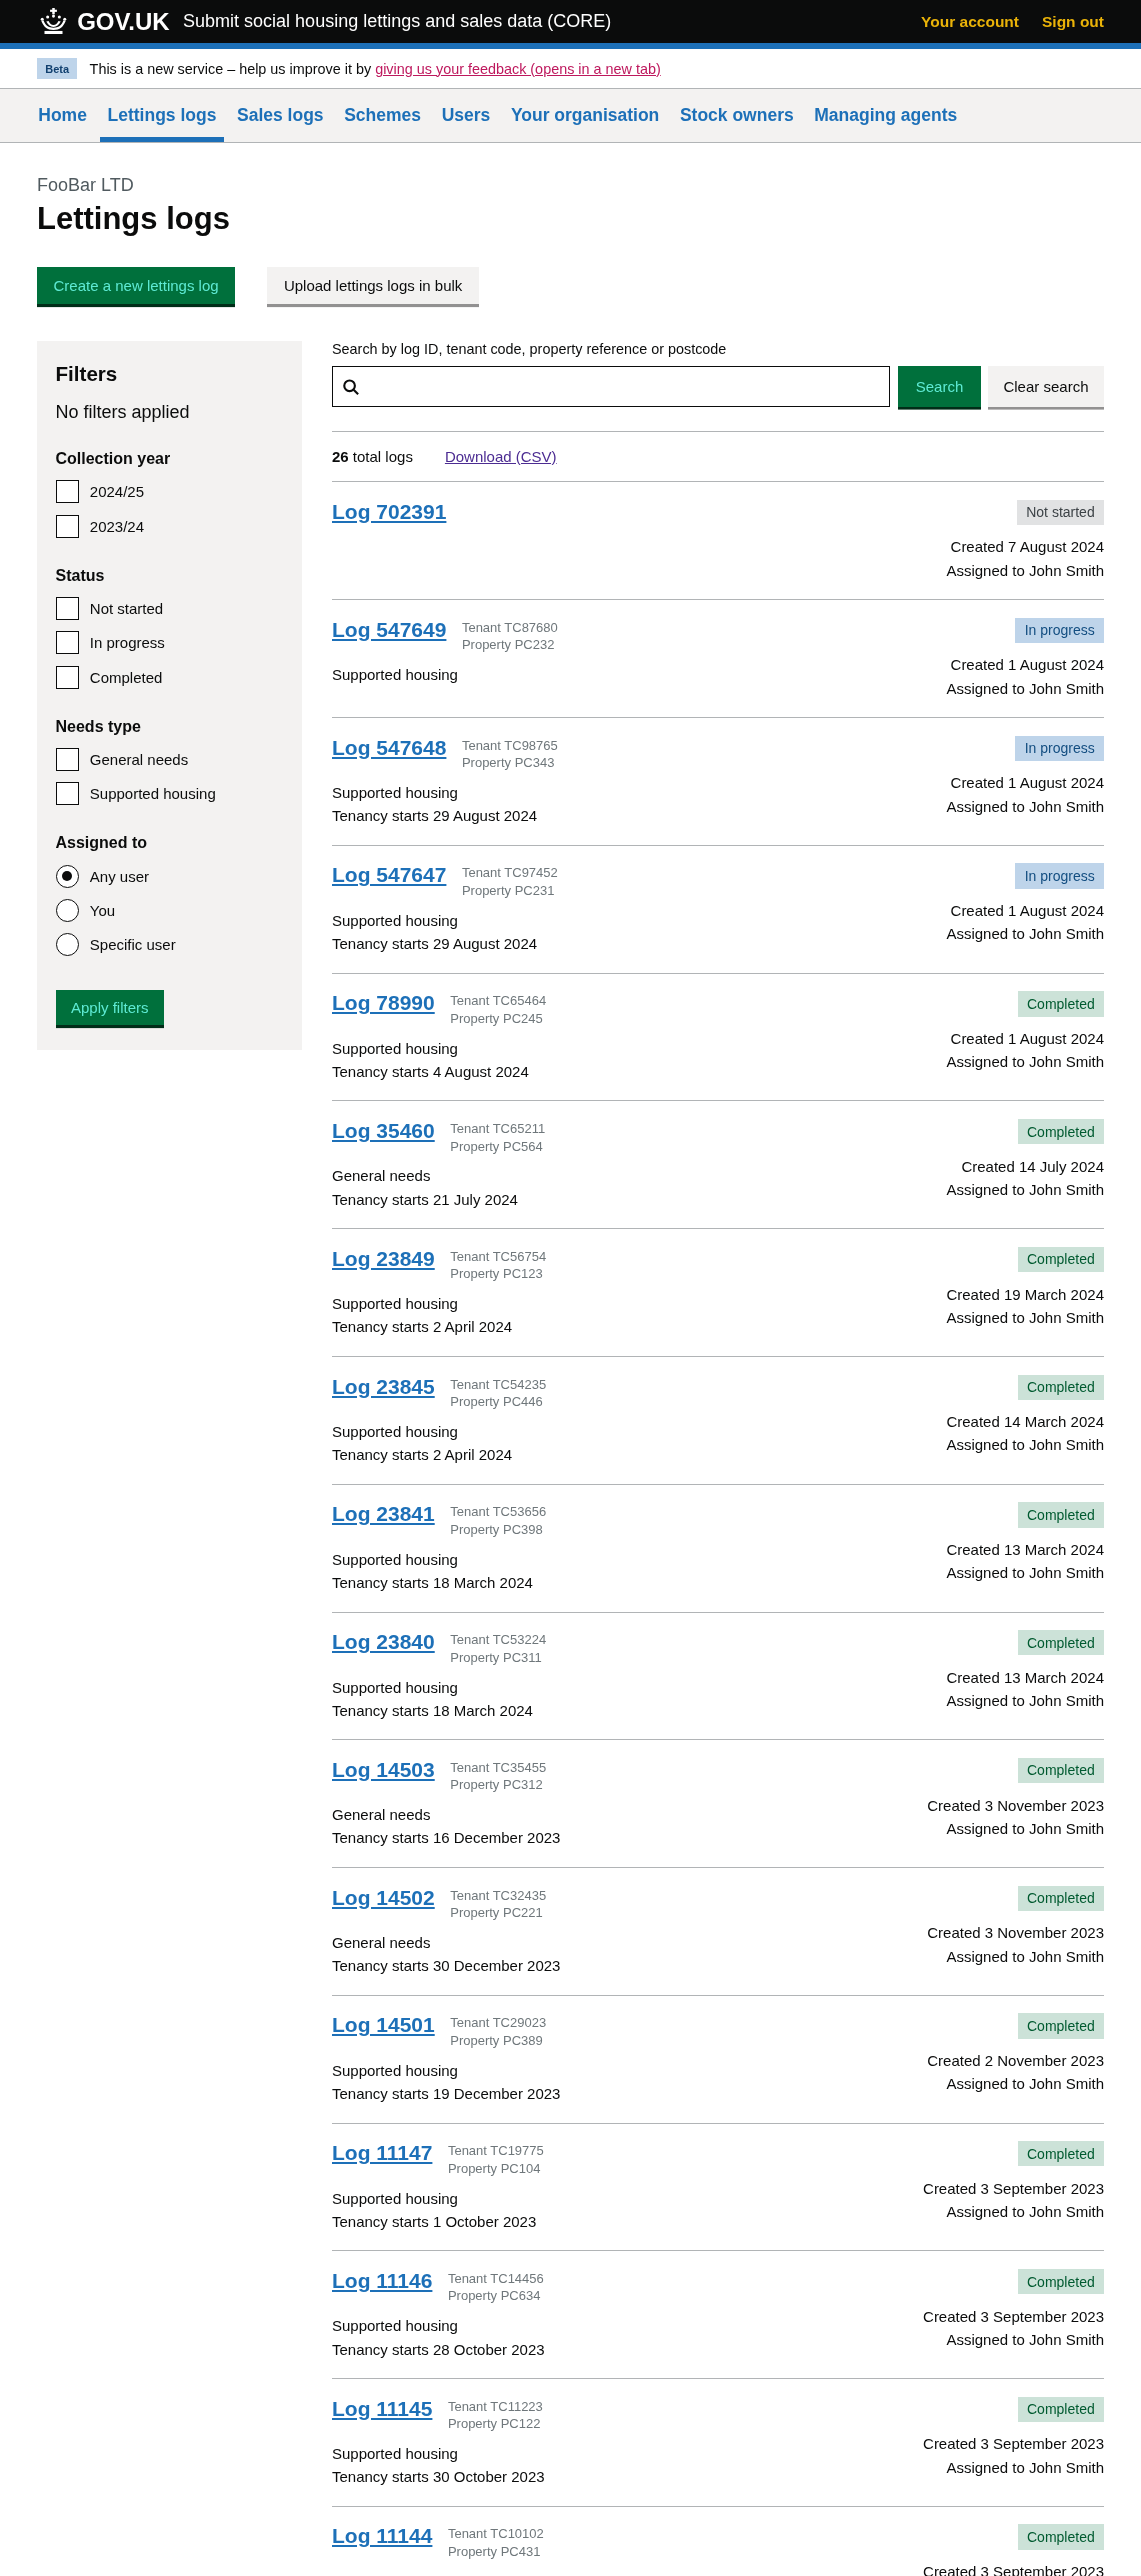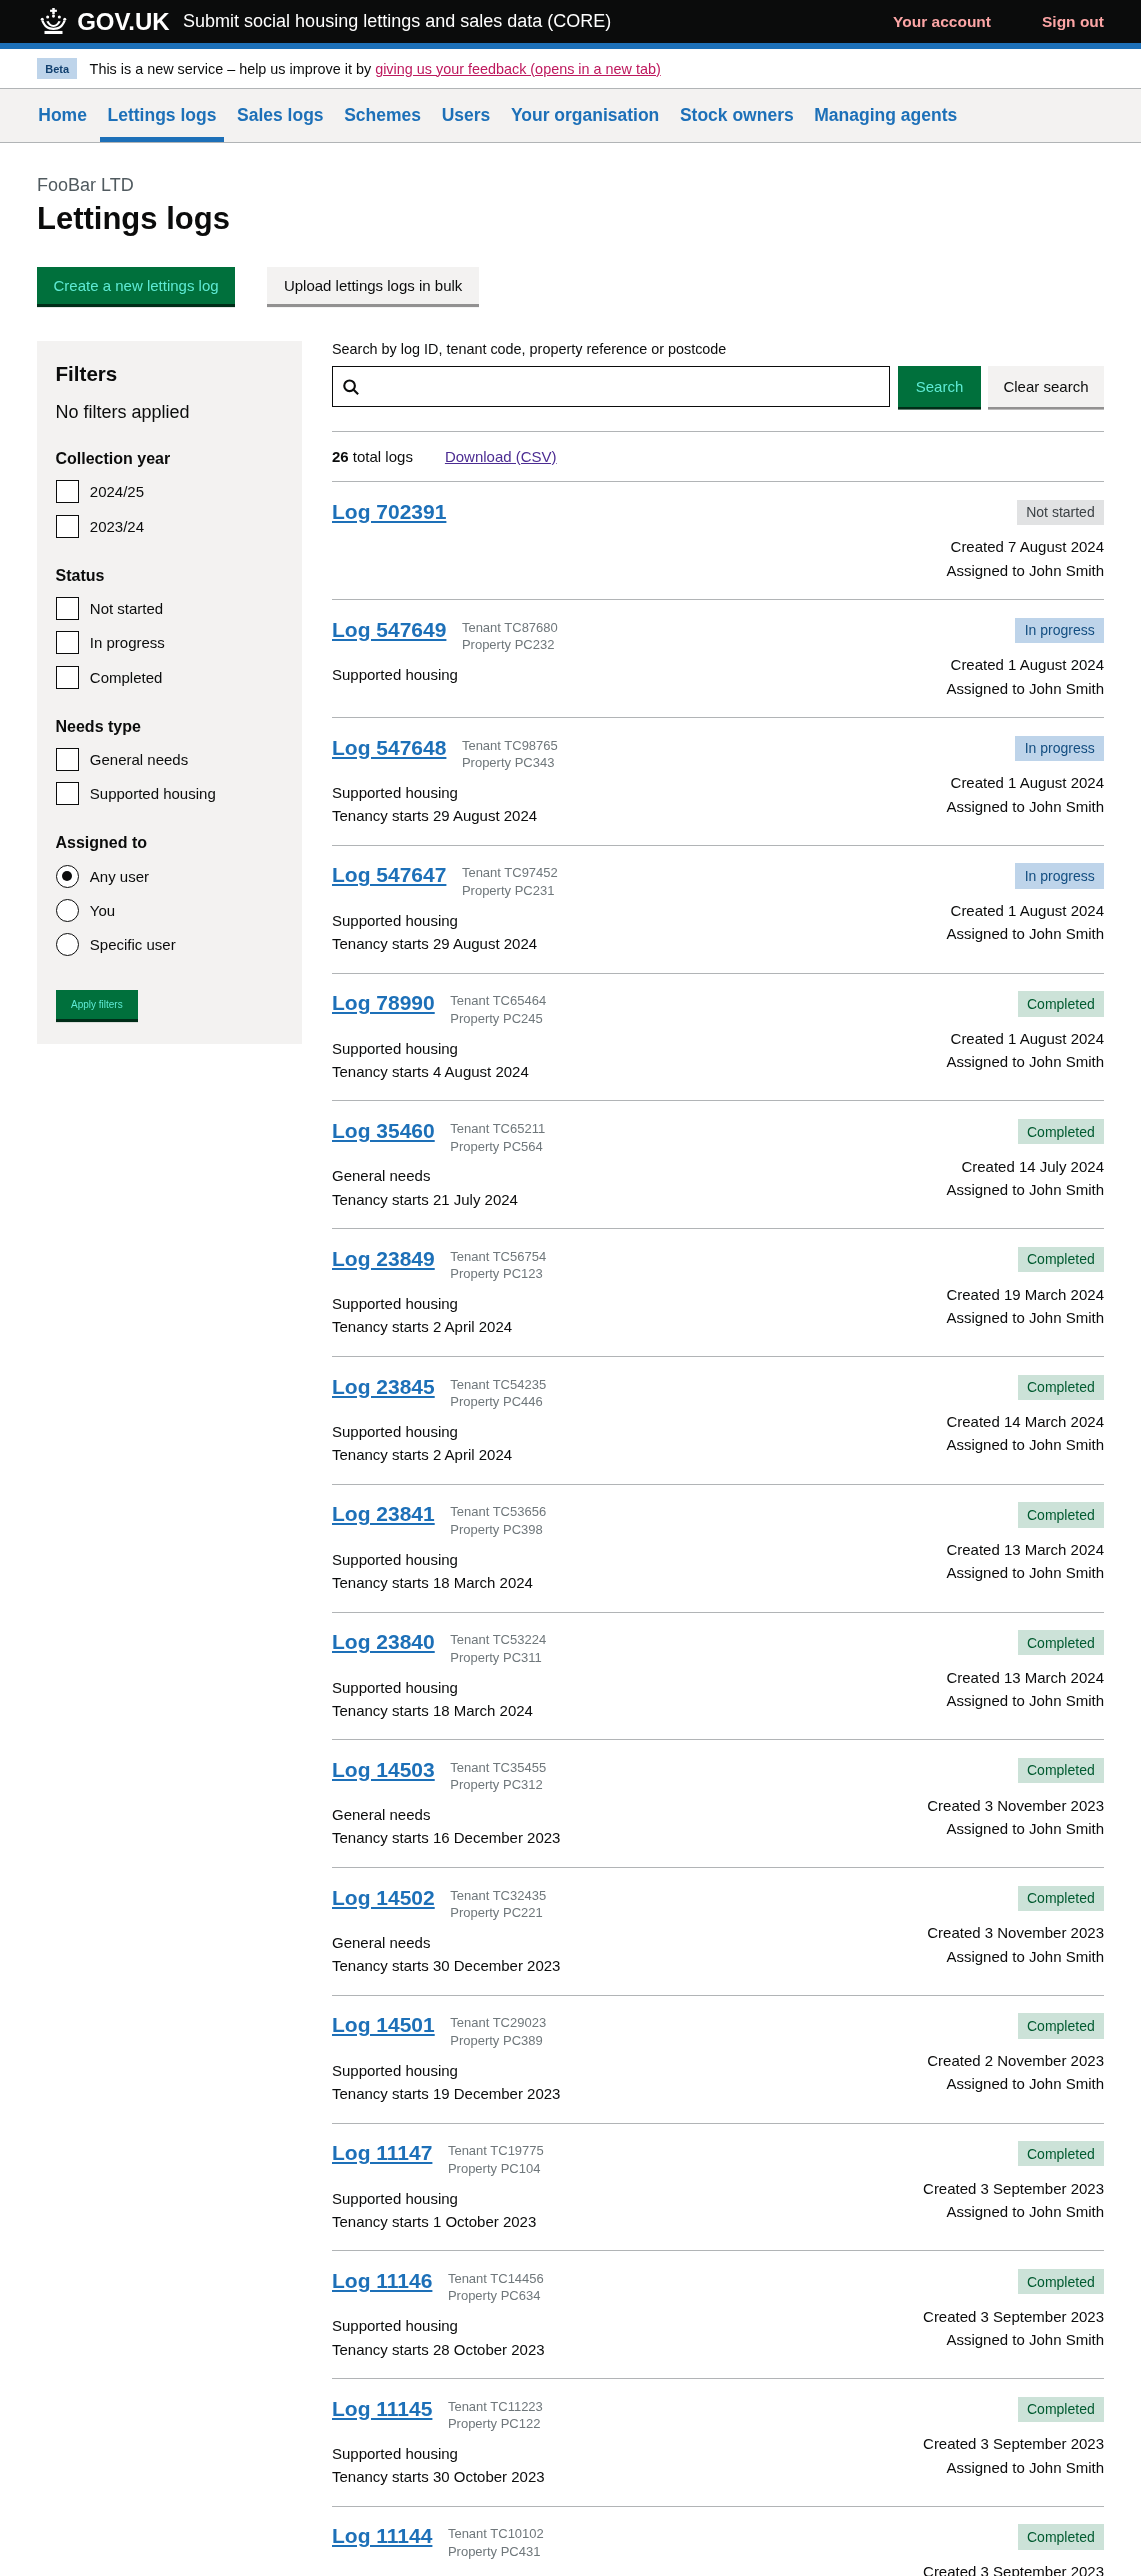--- a/index.html
+++ b/index.html
@@ -22,21 +22,21 @@
     display: flex;
     align-items: center;
     padding: 0 37px;
     border-bottom: 6.7px solid #1d70b8;
   }
   .header-left { display: flex; align-items: center; }
   .crown-icon svg { display:block; }
   .logotype { color:#fff; font-weight:bold; font-size:24px; margin-left:7.2px; letter-spacing:0; }
   .service-name { color:#fff; font-size:18px; margin-left:13.4px; }
   .header-links { margin-left:auto; display:flex; gap:23px; }
-  .header-links a { color:#fca5a5; font-size:15.5px; font-weight:bold; text-decoration:none;margin-left:28px; }
+  .header-links a { color:#eab308; font-size:15.5px; font-weight:bold; text-decoration:none; }
 
   
   .phase-banner {
     padding: 0 37px;
     height: 40px;
     display: flex;
     align-items: center;
     border-bottom: 0.5px solid #b1b4b6;
     background:#fff;
   }
@@ -93,21 +93,21 @@
     width:23px; height:23px; flex:0 0 23px;
     border:1.5px solid #0b0c0c; background:#fff;
   }
   .radio {
     width:23px; height:23px; flex:0 0 23px; border-radius:50%;
     border:1.5px solid #0b0c0c; background:#fff;
     display:flex; align-items:center; justify-content:center;
   }
   .radio.selected::after { content:""; width:10.3px; height:10.3px; border-radius:50%; background:#0b0c0c; }
   .check-row label { font-size:15px; margin-left:11.3px; cursor:pointer; }
-  .apply-btn { margin-top:5.2px; font-size:10px; padding:8.8px 15.5px; }
+  .apply-btn { margin-top:5.2px; font-size:15px; padding:8.8px 15.5px; }
 
   
   .results-col { flex:1; min-width:0; }
   .search-label { font-size:14.4px; margin-bottom:9.3px; }
   .search-row { display:flex; align-items:stretch; }
   .search-input-wrap { position:relative; flex:1; }
   .search-input-wrap svg { position:absolute; left:9.3px; top:50%; transform:translateY(-50%); }
   .search-input {
     width:100%; height:41px; border:1.5px solid #0b0c0c;
     font-size:15.5px; padding: 0 10.3px 0 37px; font-family:inherit;

